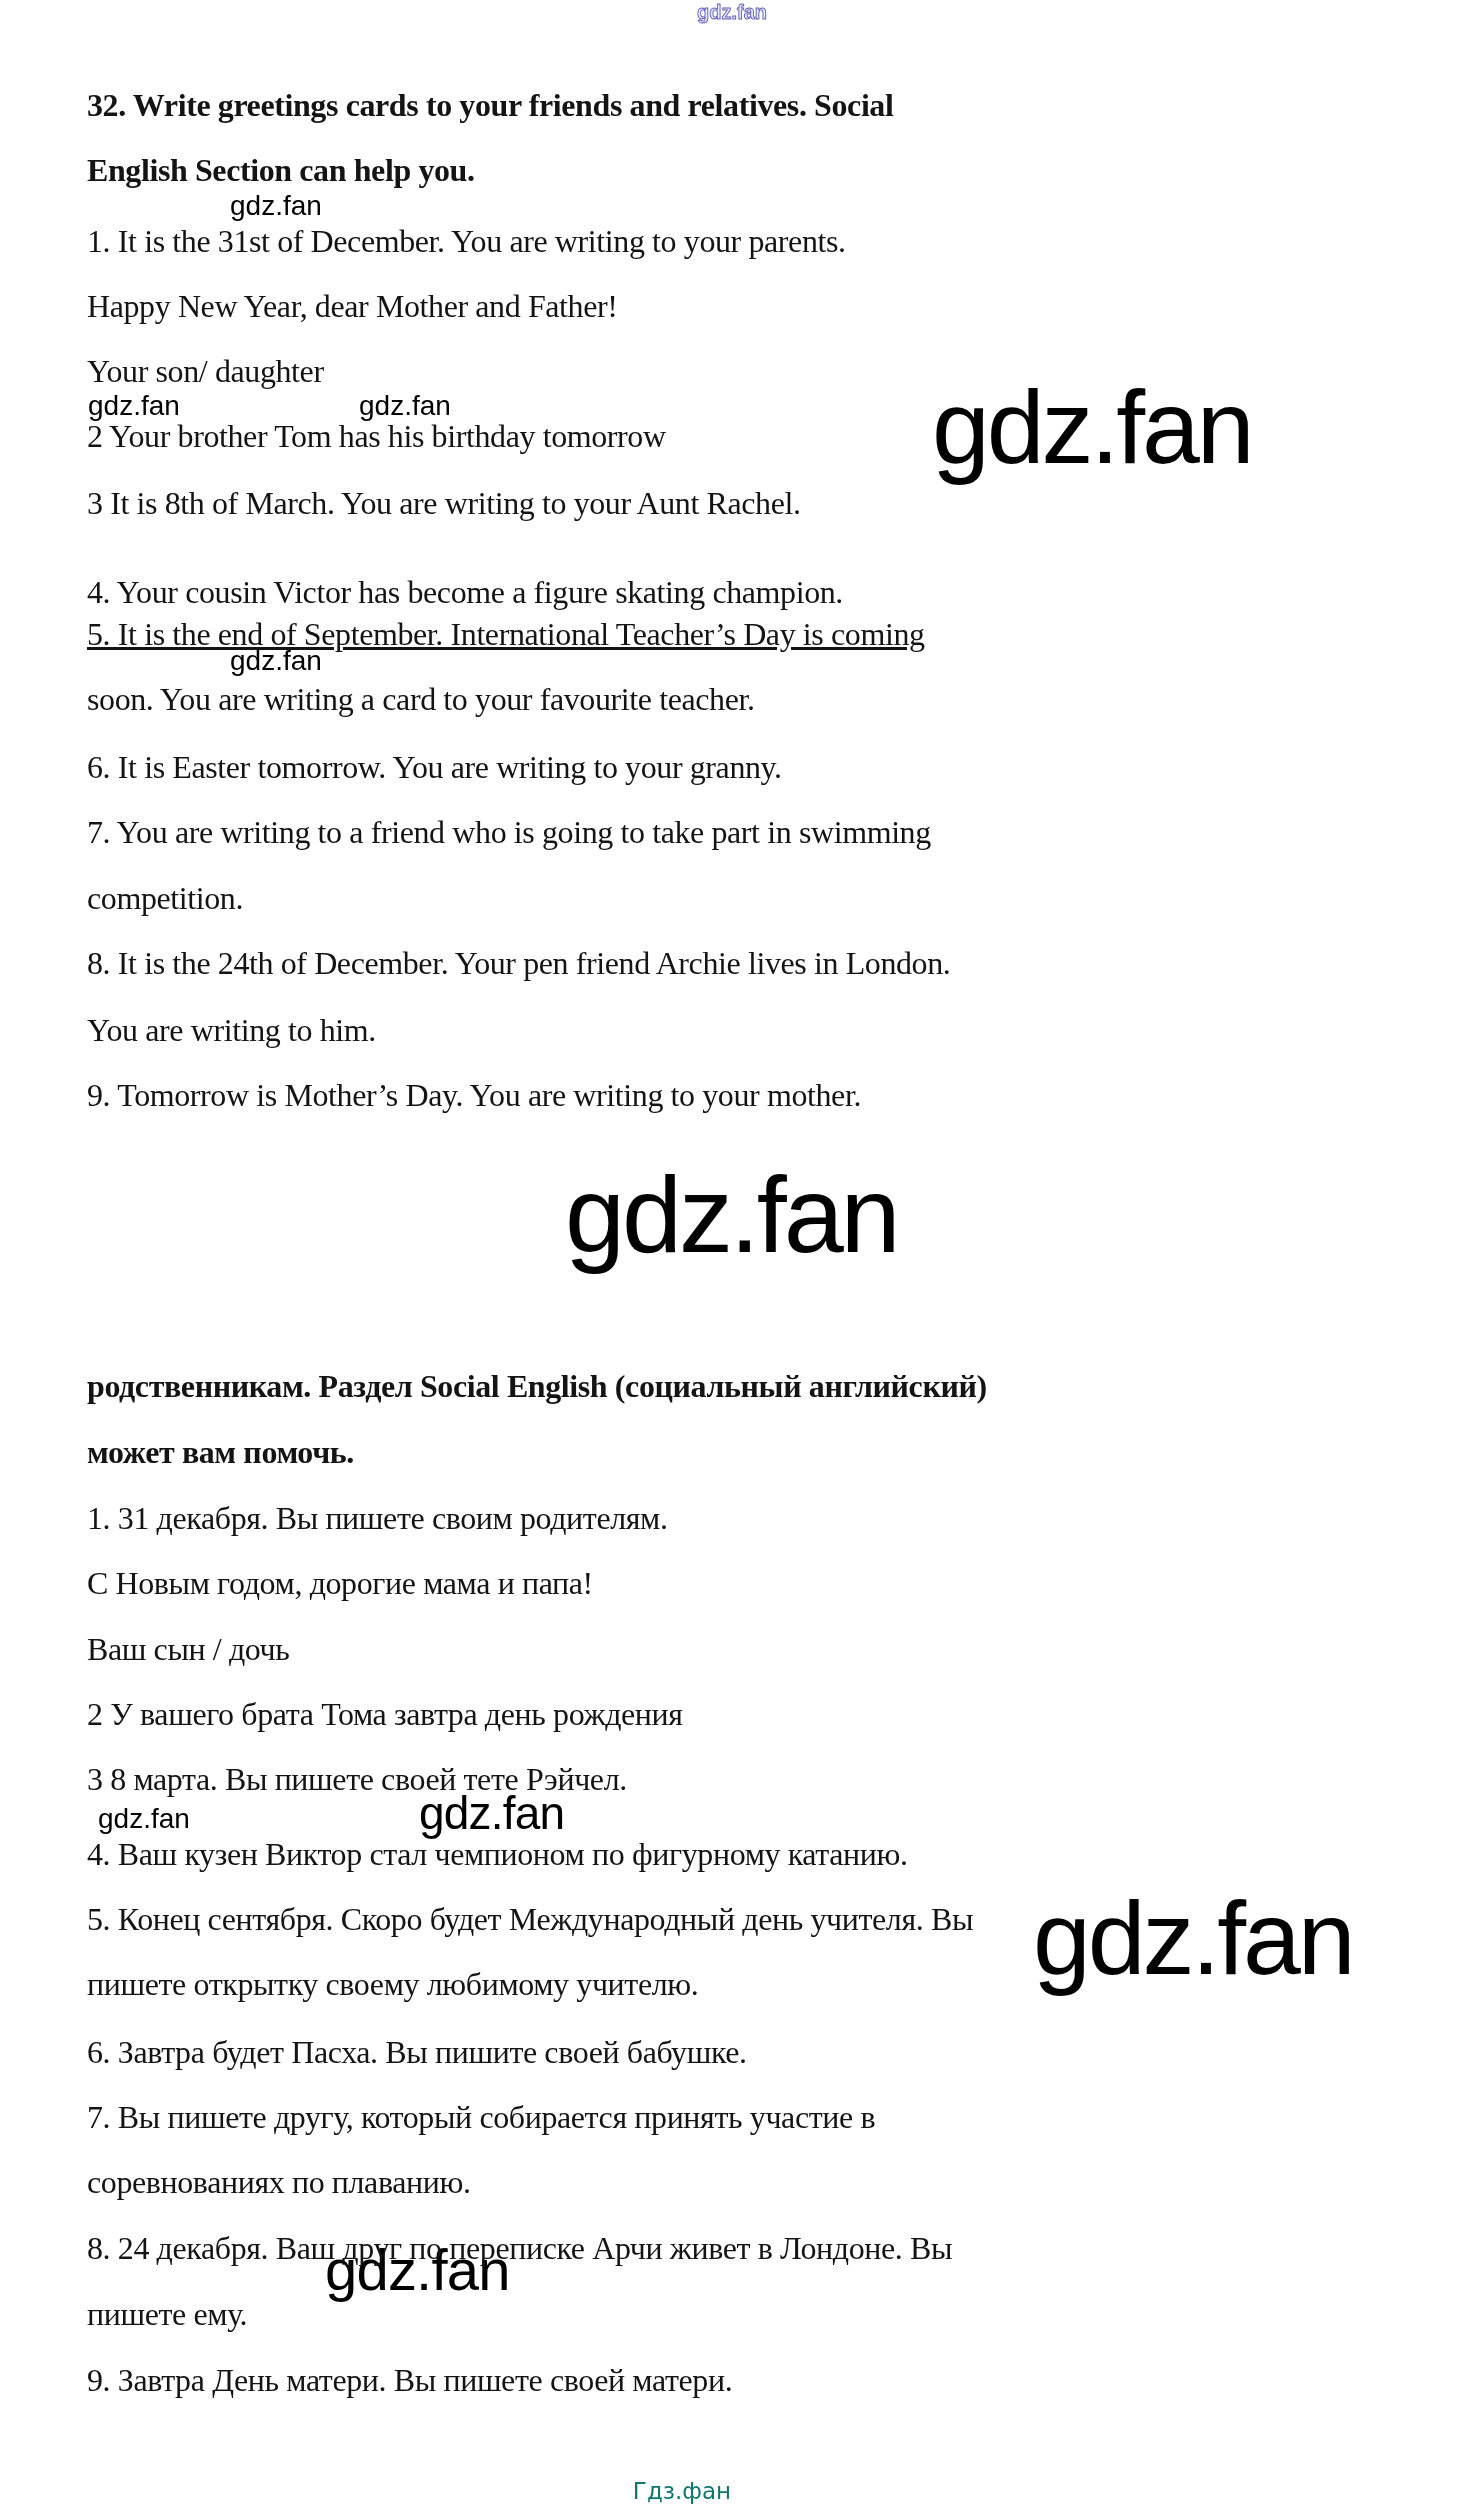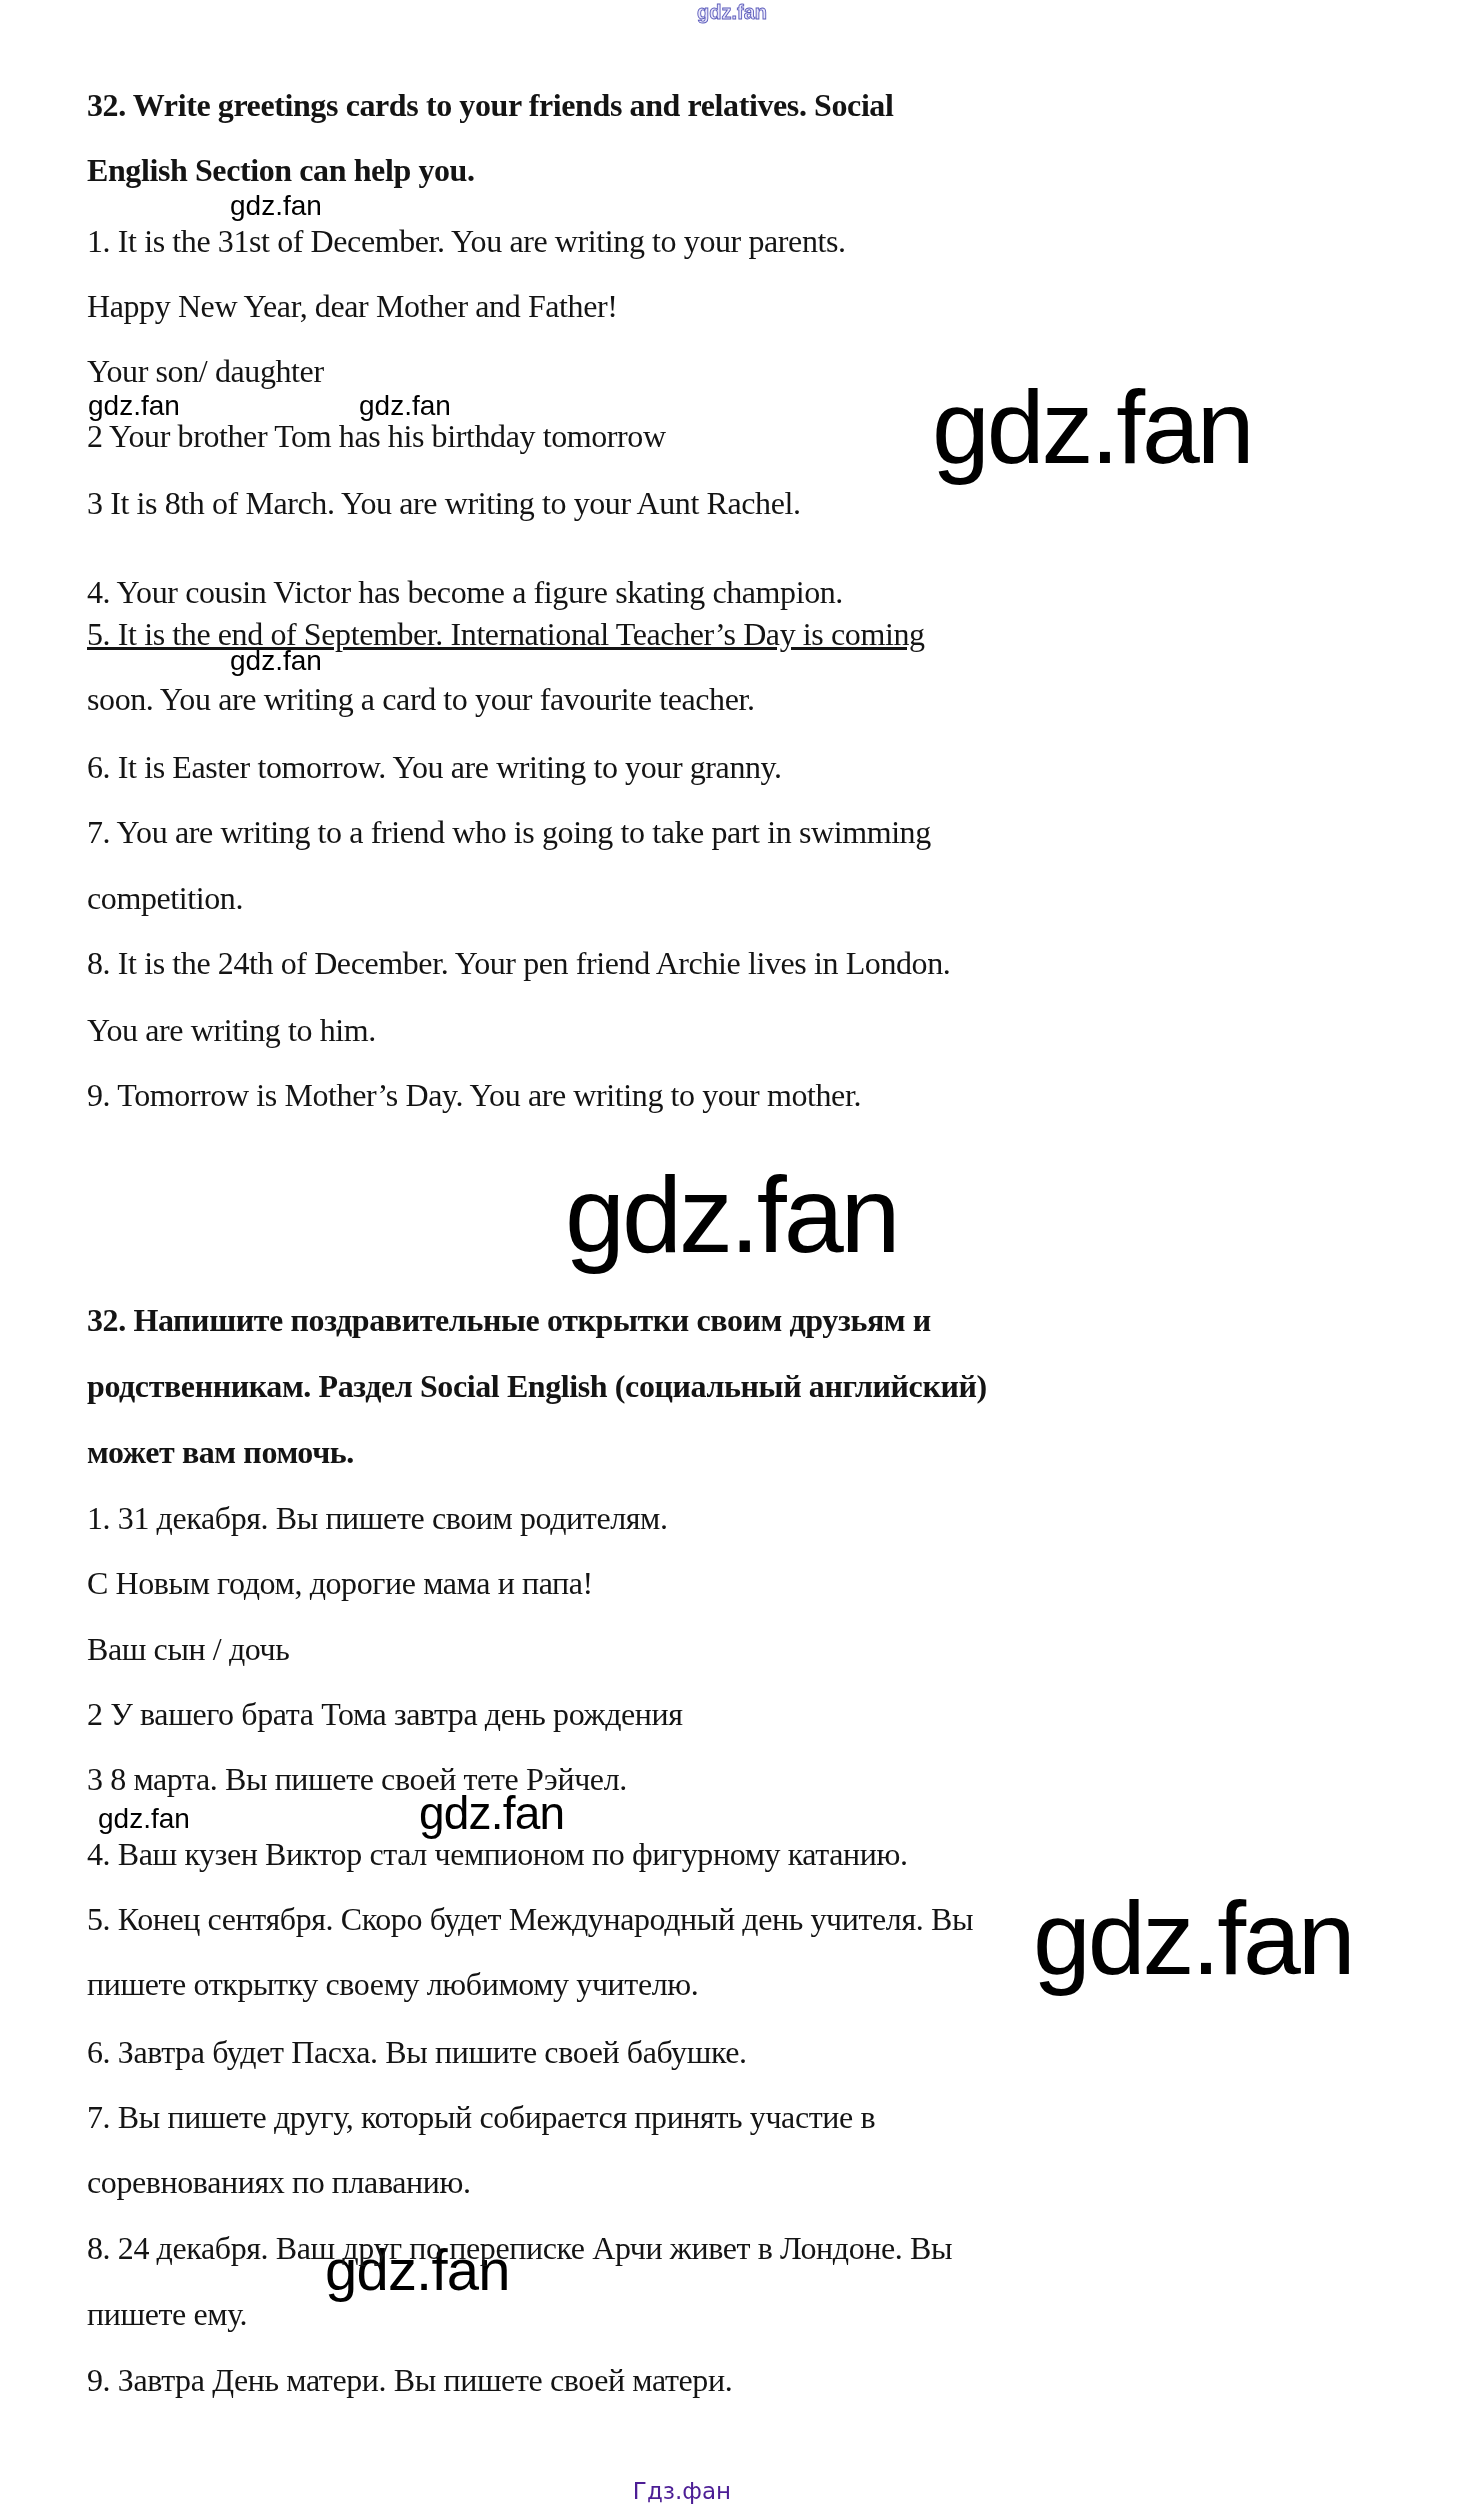--- a/index.html
+++ b/index.html
@@ -8,21 +8,21 @@
   .ln{position:absolute;left:87px;white-space:nowrap;font-size:32px;line-height:1.15;
       letter-spacing:-0.4px;}
   .b{font-weight:bold;}
   .wm{position:absolute;font-family:"Liberation Sans","DejaVu Sans",sans-serif;color:#000;
       white-space:nowrap;line-height:1;}
   .wm-sm{font-size:28px;letter-spacing:0;}
   .wm-med{letter-spacing:-0.8px;}
   .wm-big{letter-spacing:-3.1px;}
   .wm-top{font-size:20px;color:#e9e7fb;-webkit-text-stroke:0.9px #5b5bbb;font-weight:bold;}
   .footer{position:absolute;left:50%;transform:translateX(-50%);top:2478px;
-          font-family:"DejaVu Sans","Liberation Sans",sans-serif;font-size:23px;color:#4c1d95;}
+          font-family:"DejaVu Sans","Liberation Sans",sans-serif;font-size:23px;color:#0f766e;}
 </style>
 </head>
 <body>
 
 <div class="page">
 
   <div class="wm wm-top" style="left:697px;top:2.3px;">gdz.fan</div>
   <div class="wm wm-sm" style="left:230px;top:192px;">gdz.fan</div>
   <div class="wm wm-sm" style="left:88px;top:392px;">gdz.fan</div>
   <div class="wm wm-sm" style="left:359px;top:392px;">gdz.fan</div>
@@ -44,21 +44,20 @@
   <div class="ln" style="top:550px;margin-top:24px;">4. Your cousin Victor has become a figure skating champion.</div>
   <div class="ln" style="top:616px;text-decoration:underline;">5. It is the end of September. International Teacher’s Day is coming</div>
   <div class="ln" style="top:681px;">soon. You are writing a card to your favourite teacher.</div>
   <div class="ln" style="top:749px;">6. It is Easter tomorrow. You are writing to your granny.</div>
   <div class="ln" style="top:814px;">7. You are writing to a friend who is going to take part in swimming</div>
   <div class="ln" style="top:880px;">competition.</div>
   <div class="ln" style="top:945px;">8. It is the 24th of December. Your pen friend Archie lives in London.</div>
   <div class="ln" style="top:1012px;">You are writing to him.</div>
   <div class="ln" style="top:1077px;">9. Tomorrow is Mother’s Day. You are writing to your mother.</div>
 
-  <div class="ln b" style="top:1302px;">32. Напишите поздравительные открытки своим друзьям и</div>
   <div class="ln b" style="top:1368px;">родственникам. Раздел Social English (социальный английский)</div>
   <div class="ln b" style="top:1434px;">может вам помочь.</div>
   <div class="ln" style="top:1500px;">1. 31 декабря. Вы пишете своим родителям.</div>
   <div class="ln" style="top:1565px;">С Новым годом, дорогие мама и папа!</div>
   <div class="ln" style="top:1631px;">Ваш сын / дочь</div>
   <div class="ln" style="top:1696px;">2 У вашего брата Тома завтра день рождения</div>
   <div class="ln" style="top:1761px;">3 8 марта. Вы пишете своей тете Рэйчел.</div>
   <div class="ln" style="top:1836px;">4. Ваш кузен Виктор стал чемпионом по фигурному катанию.</div>
   <div class="ln" style="top:1901px;">5. Конец сентября. Скоро будет Международный день учителя. Вы</div>
   <div class="ln" style="top:1966px;">пишете открытку своему любимому учителю.</div>

